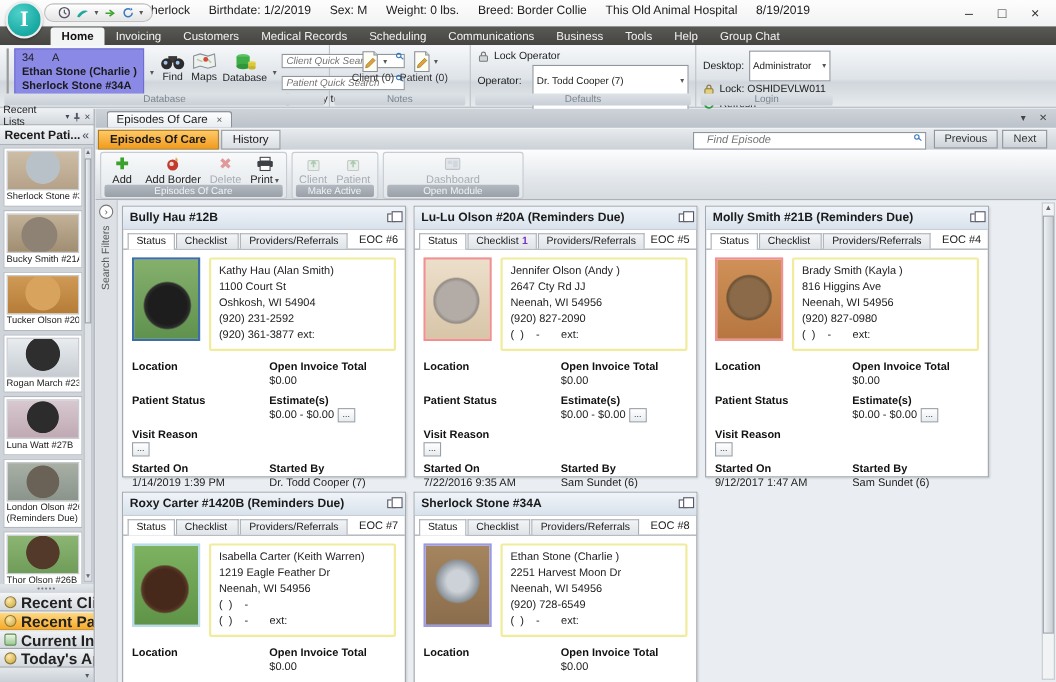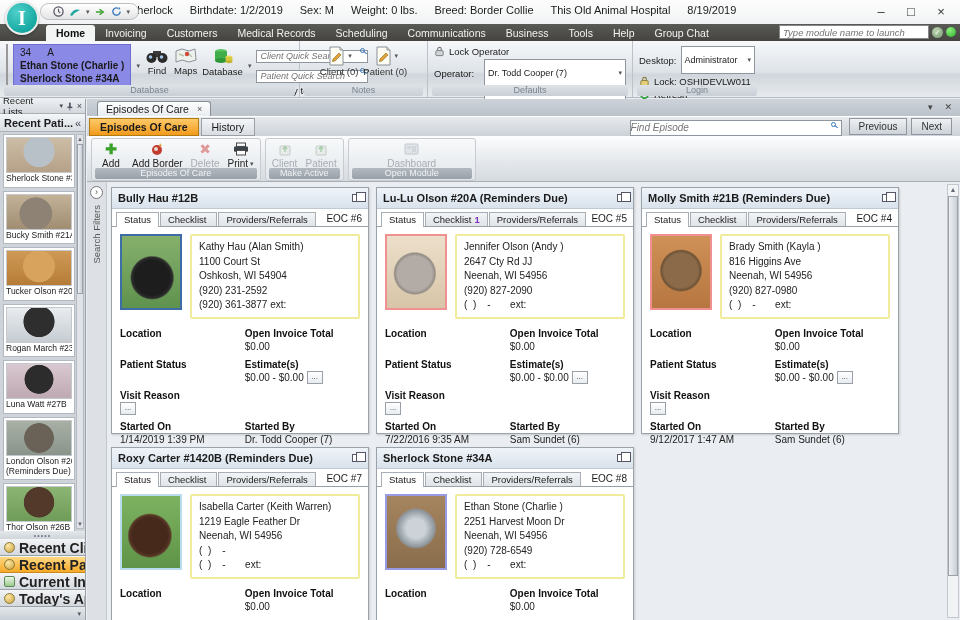--- a/index.html
+++ b/index.html
@@ -91,21 +91,21 @@
   #doctabs{height:17px;background:linear-gradient(#cdd3d9,#bcc2c9);display:flex;align-items:flex-end;padding-left:10px;position:relative;}
   .doctab{background:linear-gradient(#fcfdfe,#e9edf1);border:1px solid #8a9098;border-bottom:none;border-radius:3px 3px 0 0;
     font-size:10.5px;padding:1px 8px;display:flex;align-items:center;gap:8px;}
   .doctab .x{font-size:9px;color:#555;}
   #doctabs .right-ctl{position:absolute;right:8px;top:3px;display:flex;gap:12px;font-size:9px;color:#444;}
   #subtabbar{height:20px;background:linear-gradient(#e8ebee,#cbd1d7);border-top:1px solid #fff;display:flex;align-items:center;padding:0 8px 0 2px;gap:2px;}
   .subtab{font-size:10.5px;padding:2px 10px;border:1px solid #9aa0a6;background:linear-gradient(#f4f6f8,#d9dee3);}
   .subtab.active{background:linear-gradient(#fdc968,#f29b1d);border-color:#b27b12;font-weight:bold;}
   #subtabbar .sp{flex:1;}
   .findbox{position:relative;}
-  .findbox input{width:212px;height:16px;border:1px solid #8f969e;font-size:10px;font-style:italic;color:#666;padding:0 18px 0 0;font-family:"Liberation Sans",sans-serif;}
+  .findbox input{width:212px;height:16px;border:1px solid #8f969e;font-size:10px;font-style:italic;color:#666;padding:0 18px 0 12px;font-family:"Liberation Sans",sans-serif;}
   .findbox .mag{top:5px;right:6px;}
   .pnbtn{height:17px;font-size:10px;color:#333;background:linear-gradient(#eff2f4,#ccd2d8);border:1px solid #8f969e;padding:0 9px;display:flex;align-items:center;}
 
   #tbar{height:46px;background:linear-gradient(#fdfdfe,#e3e7eb 60%,#d6dbe0);border-bottom:1px solid #aab0b7;display:flex;padding:2px 0 0 4px;gap:4px;}
   .tgroup{position:relative;border:1px solid #c6ccd2;border-radius:3px;background:linear-gradient(#f7f9fa,#e2e6ea);padding:2px 6px 14px 6px;display:flex;gap:8px;align-items:flex-start;}
   .tcap{position:absolute;left:3px;right:3px;bottom:1px;height:11px;line-height:11px;text-align:center;font-size:9px;color:#f0f3f6;
     background:linear-gradient(#b2b9c0,#99a0a8);border-radius:2px;}
   .tbtn{display:flex;flex-direction:column;align-items:center;font-size:10px;color:#222;gap:1px;min-width:26px;}
   .tbtn .ic{height:16px;display:flex;align-items:center;justify-content:center;font-size:14px;}
   .tbtn.dis{color:#a7adb4;}
@@ -195,25 +195,20 @@
     <span class="mtab active">Home</span>
     <span class="mtab">Invoicing</span>
     <span class="mtab">Customers</span>
     <span class="mtab">Medical Records</span>
     <span class="mtab">Scheduling</span>
     <span class="mtab">Communications</span>
     <span class="mtab">Business</span>
     <span class="mtab">Tools</span>
     <span class="mtab">Help</span>
     <span class="mtab">Group Chat</span>
-    <div id="launcher">
-      <input placeholder="Type module name to launch" style="">
-      <span class="dot-check">✓</span>
-      <span class="dot-green"></span>
-    </div>
   </div>
 
   <div id="ribbon">
     <div class="rgroup" style="width:300px;">
       <div class="rphoto"></div>
       <div class="rbanner">
         <div class="b1">34      A</div>
         <div class="b2">Ethan Stone (Charlie )</div>
         <div class="b3">Sherlock Stone #34A</div>
       </div>

